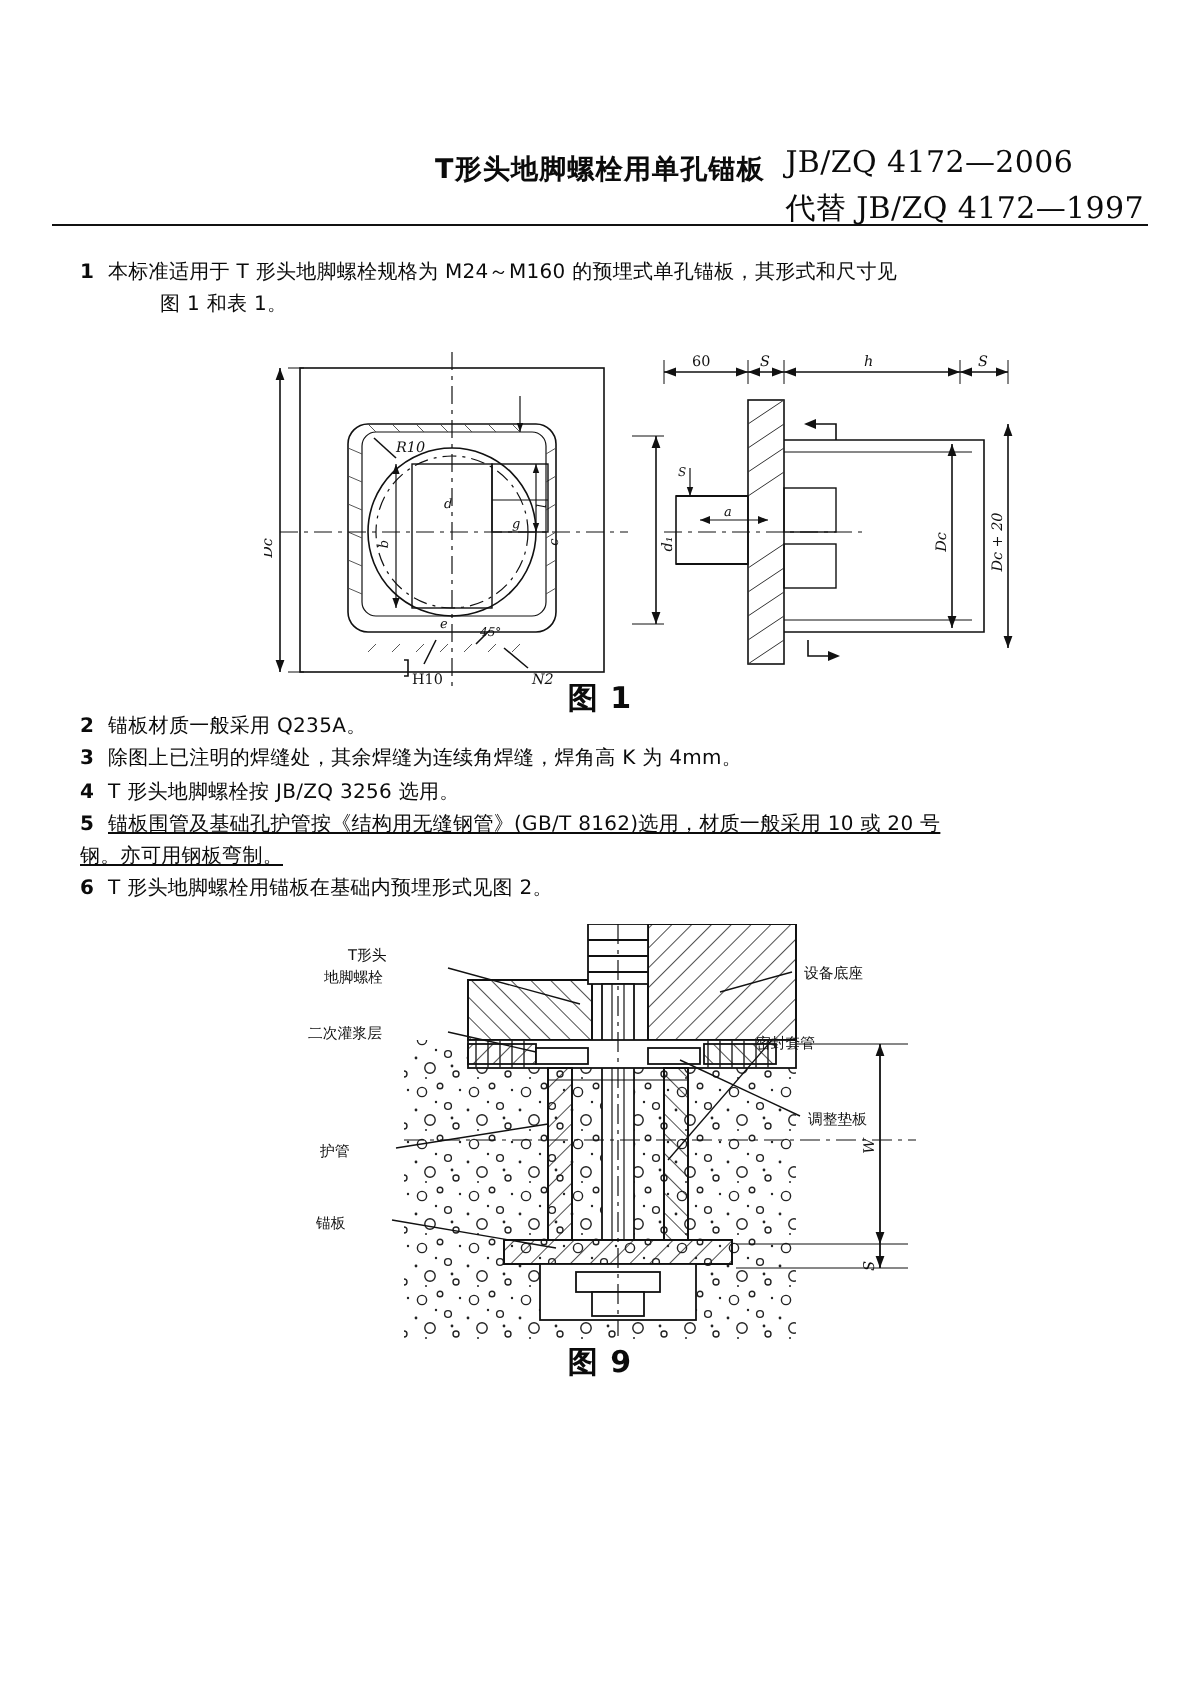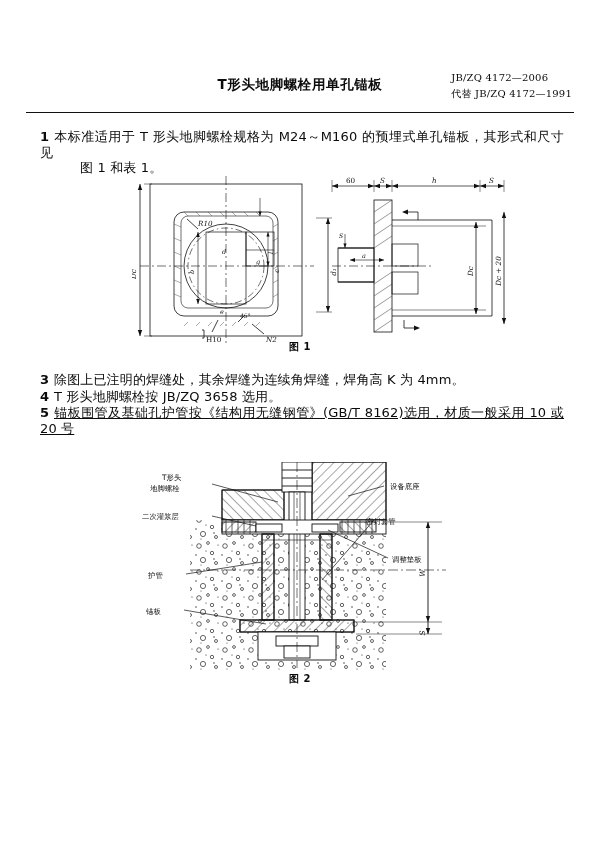--- a/index.html
+++ b/index.html
@@ -12,65 +12,65 @@
   .page{position:absolute;inset:0;}
 
   
   .hdr{position:absolute;left:0;right:0;top:68px;height:44px;padding-left:28px;}
   .doc-title{
     position:absolute;left:0;right:0;top:8px;text-align:center;
     font-size:13.5px;font-weight:bold;letter-spacing:.6px;
   }
   .std-block{
     position:absolute;right:28px;top:2px;text-align:left;
-    font-size:10px;line-height:1.55;letter-spacing:.2px;
+    font-size:15px;line-height:1.55;letter-spacing:.2px;
     font-family:"DejaVu Serif","Liberation Serif",serif;
   }
   .hdr-rule{
     position:absolute;left:26px;right:26px;top:112px;height:1px;
     background:#111;
   }
 
   
   .clause{
-    position:absolute;font-size:13px;line-height:15.5px;
+    position:absolute;font-size:10px;line-height:15.5px;
     letter-spacing:.15px;text-align:justify;
   }
   .clause .num{display:inline-block;width:14px;font-weight:bold;}
   .c1{left:40px;right:36px;top:129px;}
   .c2{left:40px;right:36px;top:356px;}
   .c3{left:40px;right:36px;top:372px;}
   .c4{left:40px;right:36px;top:389px;}
   .c5{left:40px;right:36px;top:405px;text-decoration:underline;}
   .c6{left:40px;right:36px;top:437px;}
   .indent2{display:block;margin-left:40px;}
 
   
   .fig1{position:absolute;left:132px;top:172px;width:382px;height:178px;}
   .fig1 svg,.fig2 svg{display:block;}
   .cap{
-    position:absolute;text-align:center;font-size:10px;font-weight:bold;
+    position:absolute;text-align:center;font-size:15px;font-weight:bold;
     letter-spacing:.5px;
   }
   .cap1{left:0;right:0;top:340px;}
   .cap2{left:0;right:0;top:672px;}
 
   
-  .fig2{position:absolute;left:116px;top:462px;width:344px;height:208px;}
+  .fig2{position:absolute;left:128px;top:462px;width:344px;height:208px;}
 </style>
 </head>
 <body>
 
 <div class="page">
 
   <div class="hdr">
     <div class="doc-title">T形头地脚螺栓用单孔锚板</div>
     <div class="std-block">
       <div>JB/ZQ 4172—2006</div>
-      <div>代替 JB/ZQ 4172—1991</div>
+      <div>代替 JB/ZQ 4172—1997</div>
     </div>
   </div>
   <div class="hdr-rule"></div>
 
   <div class="clause c1">
     <span class="num">1</span><span>本标准适用于 T 形头地脚螺栓规格为 M24～M160 的预埋式单孔锚板，其形式和尺寸见</span>
     <span class="indent2">图 1 和表 1。</span>
   </div>
 
   <div class="fig1">
@@ -208,33 +208,40 @@
         <text x="140" y="80" transform="rotate(-90 141 80)" text-anchor="middle" font-size="6.5">l</text>
         <text x="90" y="82" font-size="6.5">d</text>
         <text x="88" y="142" font-size="6.5">e</text>
         <text x="124" y="92" font-size="6.5">g</text>
         <text x="146" y="98" transform="rotate(-90 147 98)" text-anchor="middle" font-size="6.5">c</text>
       </g>
     </svg>
   </div>
   <div class="cap cap1">图 1</div>
 
+  <div class="clause c2">
+    <span class="num">2</span><span>锚板材质一般采用 Q235A。</span>
+  </div>
 
   <div class="clause c3">
     <span class="num">3</span><span>除图上已注明的焊缝处，其余焊缝为连续角焊缝，焊角高 K 为 4mm。</span>
   </div>
 
   <div class="clause c4">
-    <span class="num">4</span><span>T 形头地脚螺栓按 JB/ZQ 3658 选用。</span>
+    <span class="num">4</span><span>T 形头地脚螺栓按 JB/ZQ 3256 选用。</span>
   </div>
 
   <div class="clause c5">
     <span class="num">5</span><span>锚板围管及基础孔护管按《结构用无缝钢管》(GB/T 8162)选用，材质一般采用 10 或 20 号</span>
-  </div>
-
+    <span class="indent2" style="margin-left:0">钢。亦可用钢板弯制。</span>
+  </div>
+
+  <div class="clause c6">
+    <span class="num">6</span><span>T 形头地脚螺栓用锚板在基础内预埋形式见图 2。</span>
+  </div>
 
   <div class="fig2">
     <svg width="344" height="208" viewBox="0 0 344 208" xmlns="http://www.w3.org/2000/svg">
       <defs>
         <pattern id="concrete" width="26" height="26" patternUnits="userSpaceOnUse">
           <rect width="26" height="26" fill="#ffffff"></rect>
           <g stroke="#222" stroke-width="0.7" fill="none">
             <circle cx="5" cy="6" r="2.3"></circle>
             <circle cx="18" cy="13" r="1.7"></circle>
             <circle cx="9" cy="20" r="2.6"></circle>
@@ -329,15 +336,15 @@
         <text x="32" y="116">护管</text>
         <text x="30" y="152">锚板</text>
         <text x="274" y="27">设备底座</text>
         <text x="276" y="100">调整垫板</text>
         <text x="250" y="62">密封套管</text>
         <text x="308" y="110" transform="rotate(-90 309 110)" text-anchor="middle" font-style="italic" font-family="DejaVu Serif, Liberation Serif, serif">W</text>
         <text x="308" y="170" transform="rotate(-90 309 170)" text-anchor="middle" font-style="italic" font-family="DejaVu Serif, Liberation Serif, serif">S</text>
       </g>
     </svg>
   </div>
-  <div class="cap cap2">图 2</div>
+  <div class="cap cap2">图 9</div>
 
 </div>
 
 </body></html>

